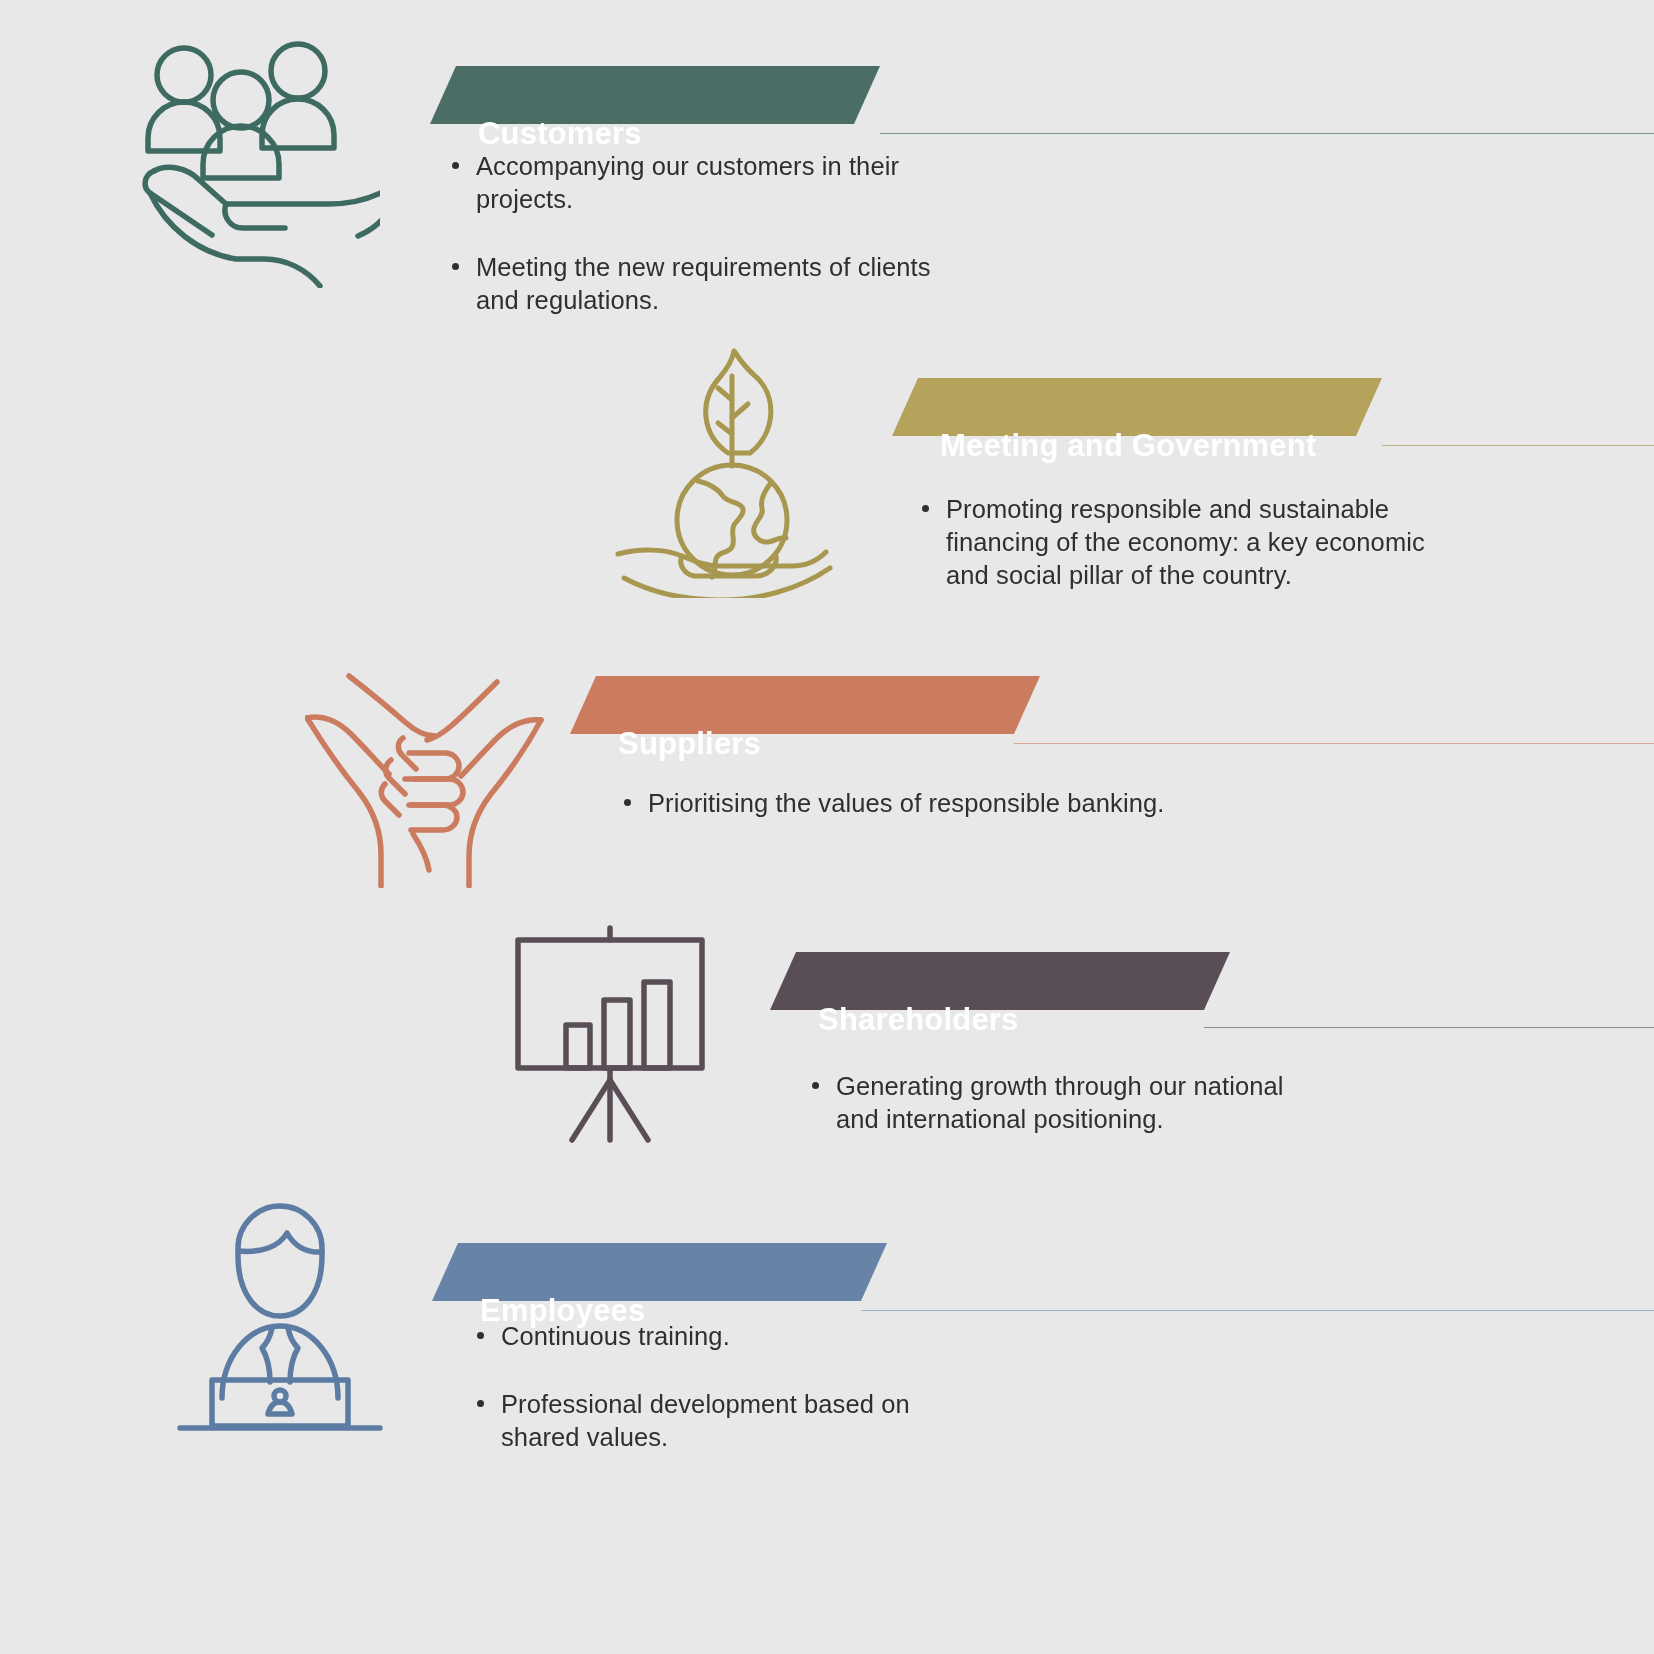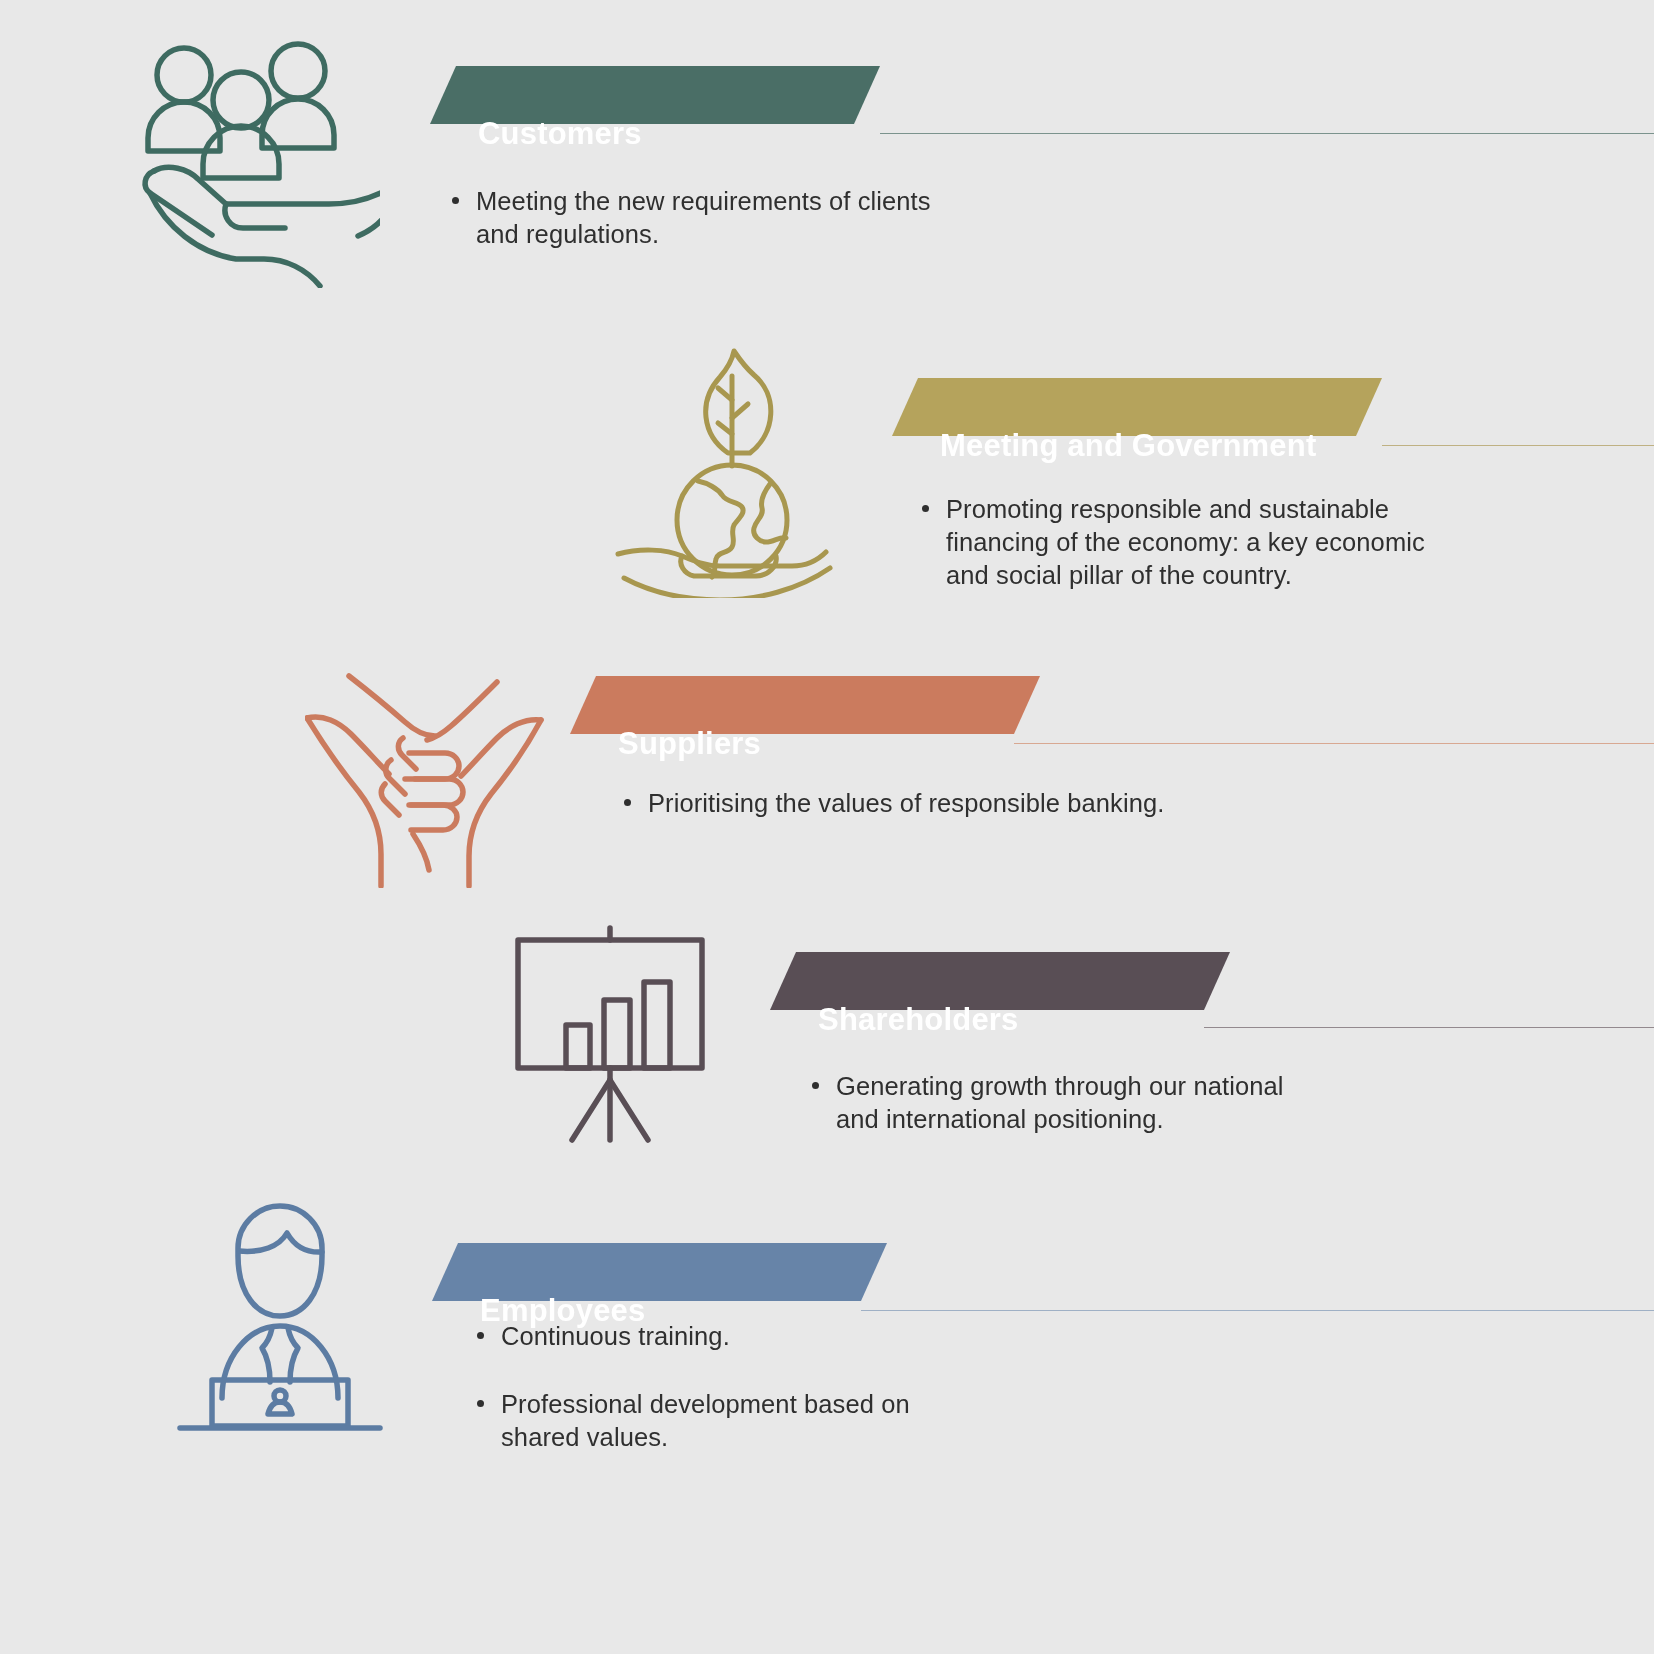--- a/index.html
+++ b/index.html
@@ -111,20 +111,21 @@
     </div>
 
     <div class="banner-wrap" style="left:430px; top:66px; width:450px;">
       <div class="banner" style="background:#4a6e66;">
       </div>
       <span class="banner-title">Customers</span>
     </div>
     <hr class="rule" style="left:880px; top:133px; width:774px; background:#7b938d;">
 
     <ul class="bullets" style="left:450px; top:150px; width:520px;">
+      <li>Accompanying our customers in their projects.</li>
       <li>Meeting the new requirements of clients and regulations.</li>
     </ul>
   </div>
 
   <div class="section">
 
     <div class="icon-box" style="left:610px; top:338px;">
       <svg width="240" height="260" viewBox="0 0 240 260" fill="none" stroke="#a8974f" stroke-width="5" stroke-linecap="round" stroke-linejoin="round">
         <path d="M118 115 c-26 -18 -30 -52 -8 -76 c6 -7 12 -16 14 -26 c6 9 12 17 20 24 c24 20 22 58 -4 78 z"></path>
         <path d="M122 128 v-90"></path>

